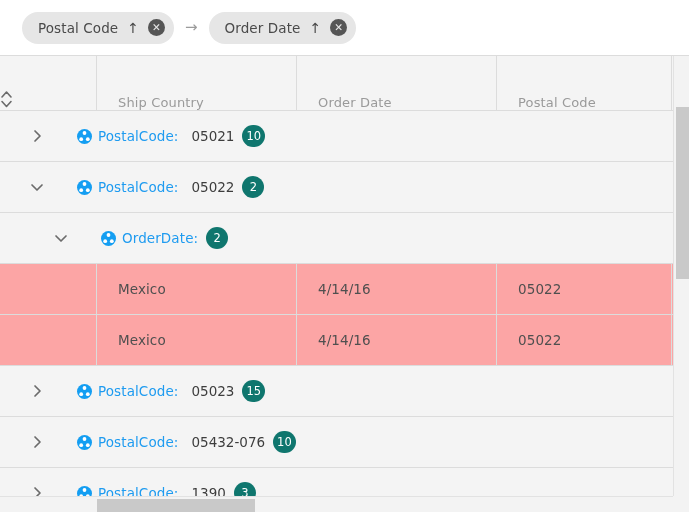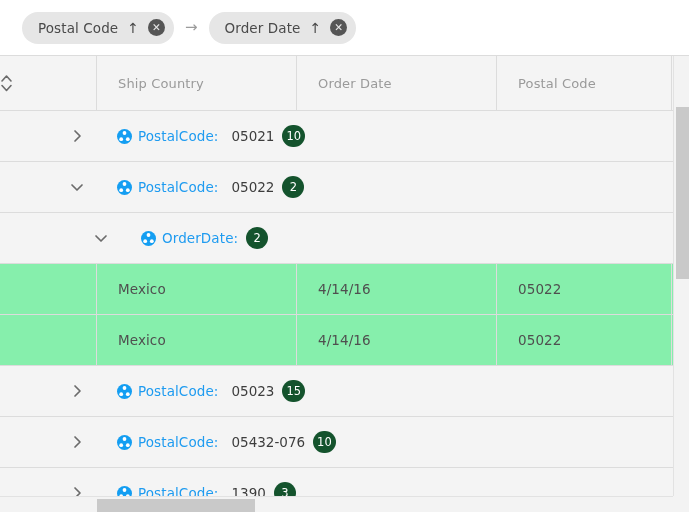--- a/index.html
+++ b/index.html
@@ -91,42 +91,41 @@
   .c2 { width: 200px; flex: none; box-sizing: border-box; border-right: 1px solid #dcdcdc; }
   .c3 { width: 175px; flex: none; box-sizing: border-box; border-right: 1px solid #dcdcdc; }
 
   
   #header-row {
     height: 55px;
     background: #f4f4f4;
   }
   #header-row > div {
     display: flex;
-    align-items: center;
+    align-items: flex-end;
     height: 100%;
   }
   .th-label {
     font-size: 13px;
     color: #9a9a9a;
     padding-left: 21px;
     letter-spacing: .15px;
   }
   .sort-toggle {
     width: 100%;
     justify-content: center;
     cursor: pointer;
   }
   .sort-toggle svg { display: block; }
 
   
   .group-row {
     height: 51px;
     background: #f4f4f4;
     align-items: center;
-    padding-left: 40px;
   }
   .group-cell {
     display: flex;
     align-items: center;
     height: 100%;
     width: 673px;
     box-sizing: border-box;
   }
   .chev {
     width: 24px;
@@ -157,34 +156,34 @@
     font-size: 13.5px;
     color: #3d3d3d;
     margin-left: 13px;
     white-space: nowrap;
   }
   .badge {
     margin-left: 8px;
     min-width: 22px;
     height: 22px;
     border-radius: 11px;
-    background: #14532d;
+    background: #0f766e;
     color: #ffffff;
     font-size: 11.5px;
     line-height: 22px;
     text-align: center;
     padding: 0 4px;
     box-sizing: border-box;
     flex: none;
   }
 
   
   .data-row {
     height: 51px;
-    background: #86efac;
+    background: #fca5a5;
   }
   .data-row > div {
     display: flex;
     align-items: center;
     height: 100%;
   }
   .td {
     font-size: 13.5px;
     color: #4f4f4f;
     padding-left: 21px;

